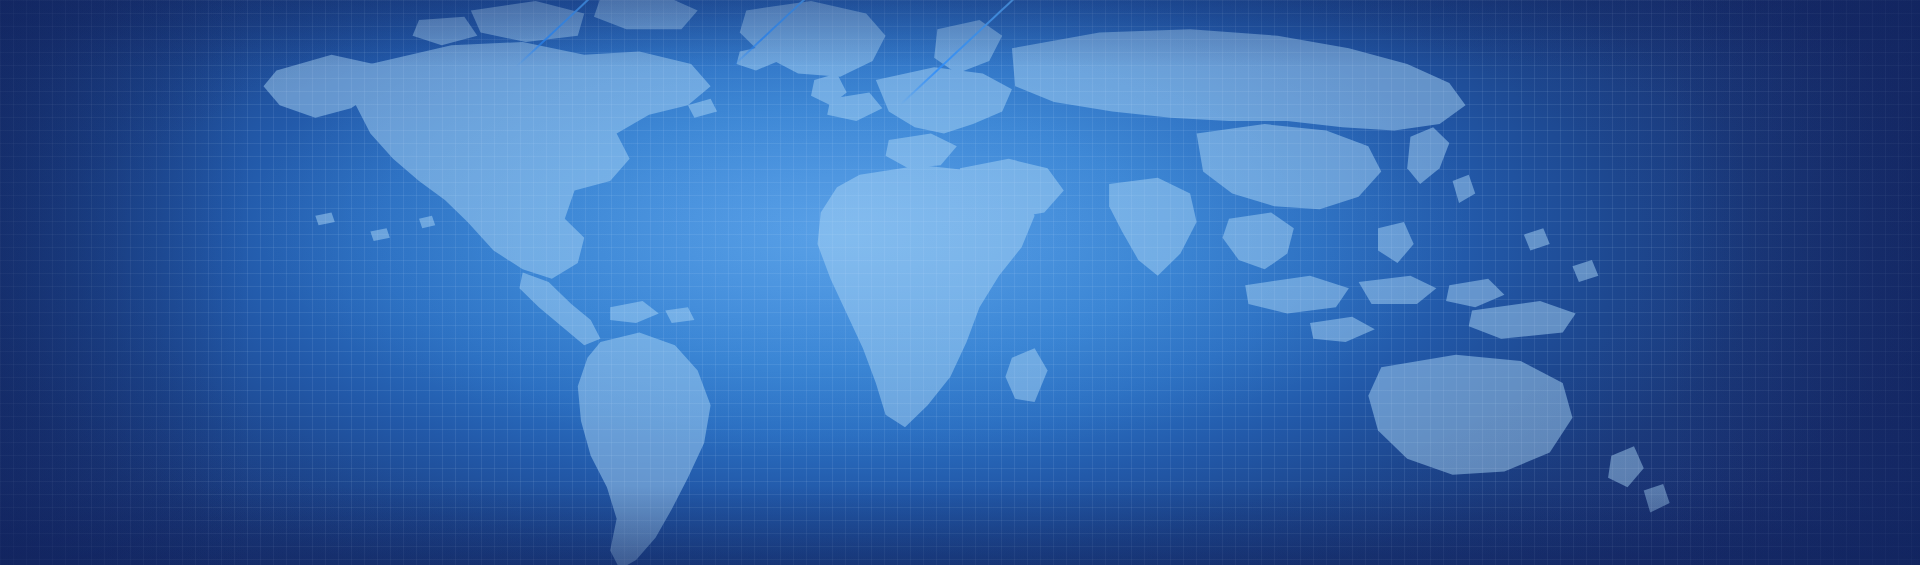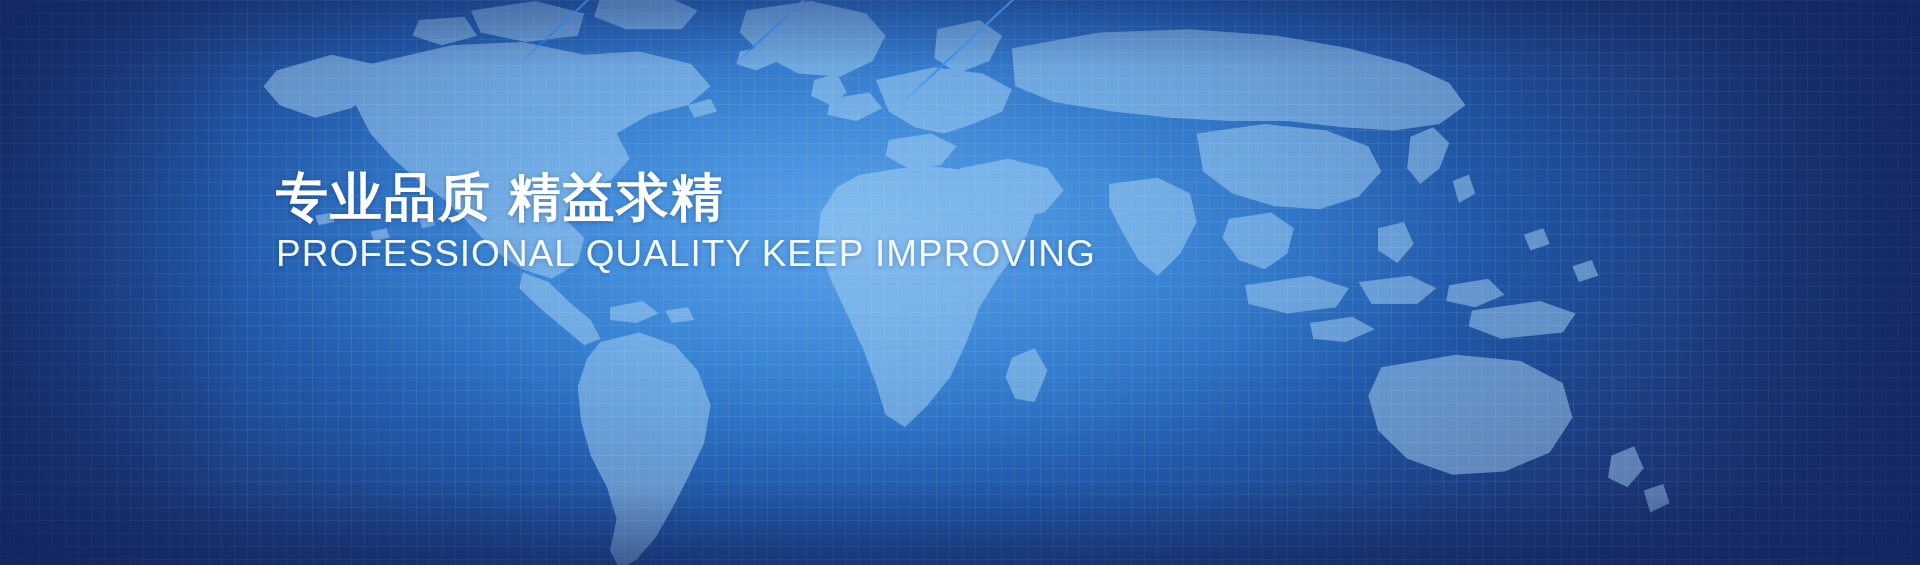--- a/index.html
+++ b/index.html
@@ -220,20 +220,16 @@
 
   <div class="grid"></div>
   <div class="grid-fade"></div>
 
   <div class="streaks">
     <div class="streak s1"></div>
     <div class="streak s2"></div>
     <div class="streak s3"></div>
   </div>
 
-  <div class="text-block">
-    <div class="headline">专业品质  精益求精</div>
-    <div class="subhead">PROFESSIONAL QUALITY KEEP IMPROVING</div>
-  </div>
 
   <div class="vignette"></div>
 
 </div>
 
 </body></html>

